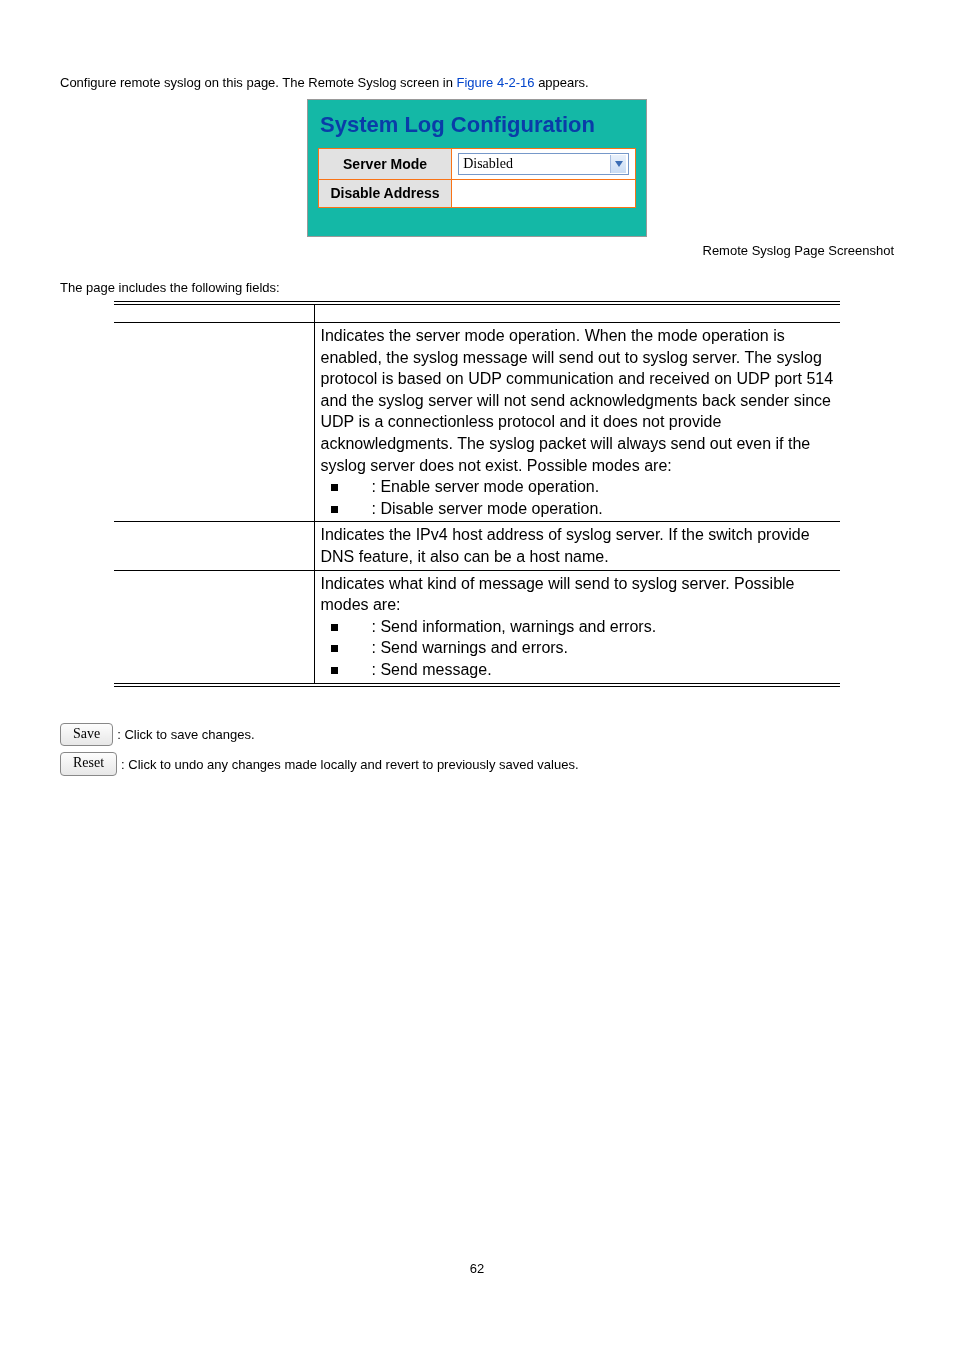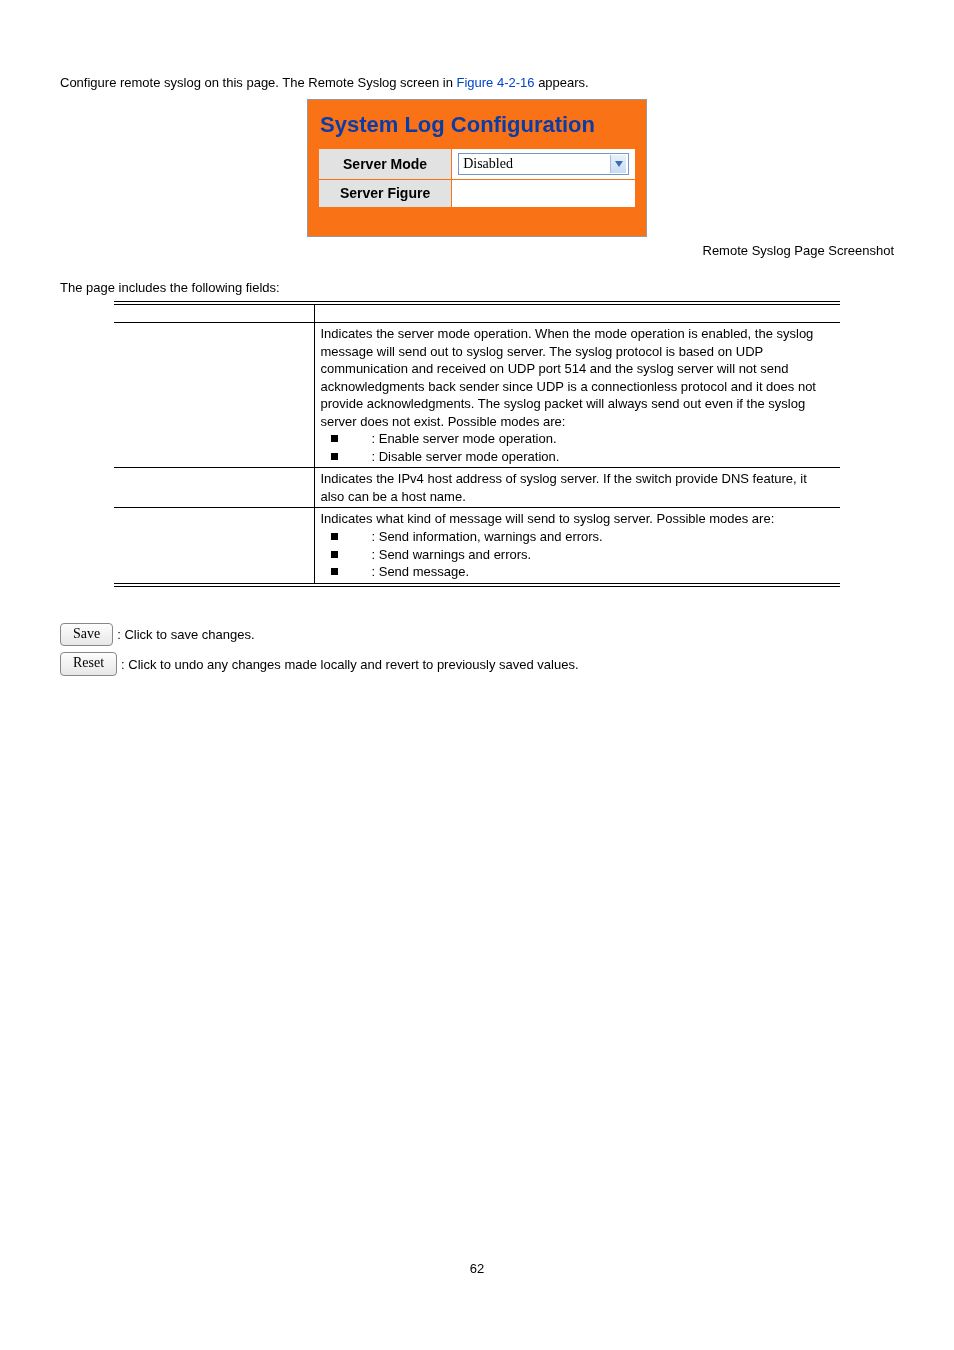--- a/index.html
+++ b/index.html
@@ -20,21 +20,21 @@
   .intro-line {
     margin-bottom: 6px;
     line-height: 1.5;
   }
   .fig-ref { color: #0044cc; }
   .shot-wrap {
     width: 340px;
     margin: 0 auto 4px auto;
     border: 1px solid #999;
     padding: 12px 10px 14px 10px;
-    background: #f97316;
+    background: #14b8a6;
   }
   .shot-title {
     font-family: Arial, Helvetica, sans-serif;
     font-weight: bold;
     font-size: 22px;
     color: #0a3ca8;
     margin: 0 0 10px 2px;
   }
   .cfg-table {
     border-collapse: collapse;
@@ -96,21 +96,21 @@
     margin: 6px 0 22px 0;
   }
   .sub-intro { margin: 6px 0 6px 0; }
   .fields-table {
     width: 726px;
     margin: 0 0 0 54px;
     border-collapse: collapse;
   }
   .fields-table td, .fields-table th {
     border: 1px solid #000;
-    font-size: 13px;
+    font-size: 16px;
     vertical-align: top;
     padding: 2px 6px 2px 6px;
     line-height: 1.35;
   }
   .fields-table thead th {
     text-align: left;
     font-weight: normal;
     height: 20px;
   }
   .fields-table tbody td:first-child { width: 200px; }
@@ -170,21 +170,21 @@
             <span>Disabled</span>
             <span class="dd-arrow">
               <svg width="8" height="6" viewBox="0 0 8 6">
                     <path d="M0 0 L8 0 L4 6 Z" fill="#3b6db5"></path>
                   </svg>
             </span>
           </div>
         </td>
       </tr>
       <tr>
-        <th>Server Figure</th>
+        <th>Disable Address</th>
         <td>
           <span></span>
         </td>
       </tr>
     </tbody>
       </table>
 
   </div>
 
   <div class="caption">Remote Syslog Page Screenshot</div>

